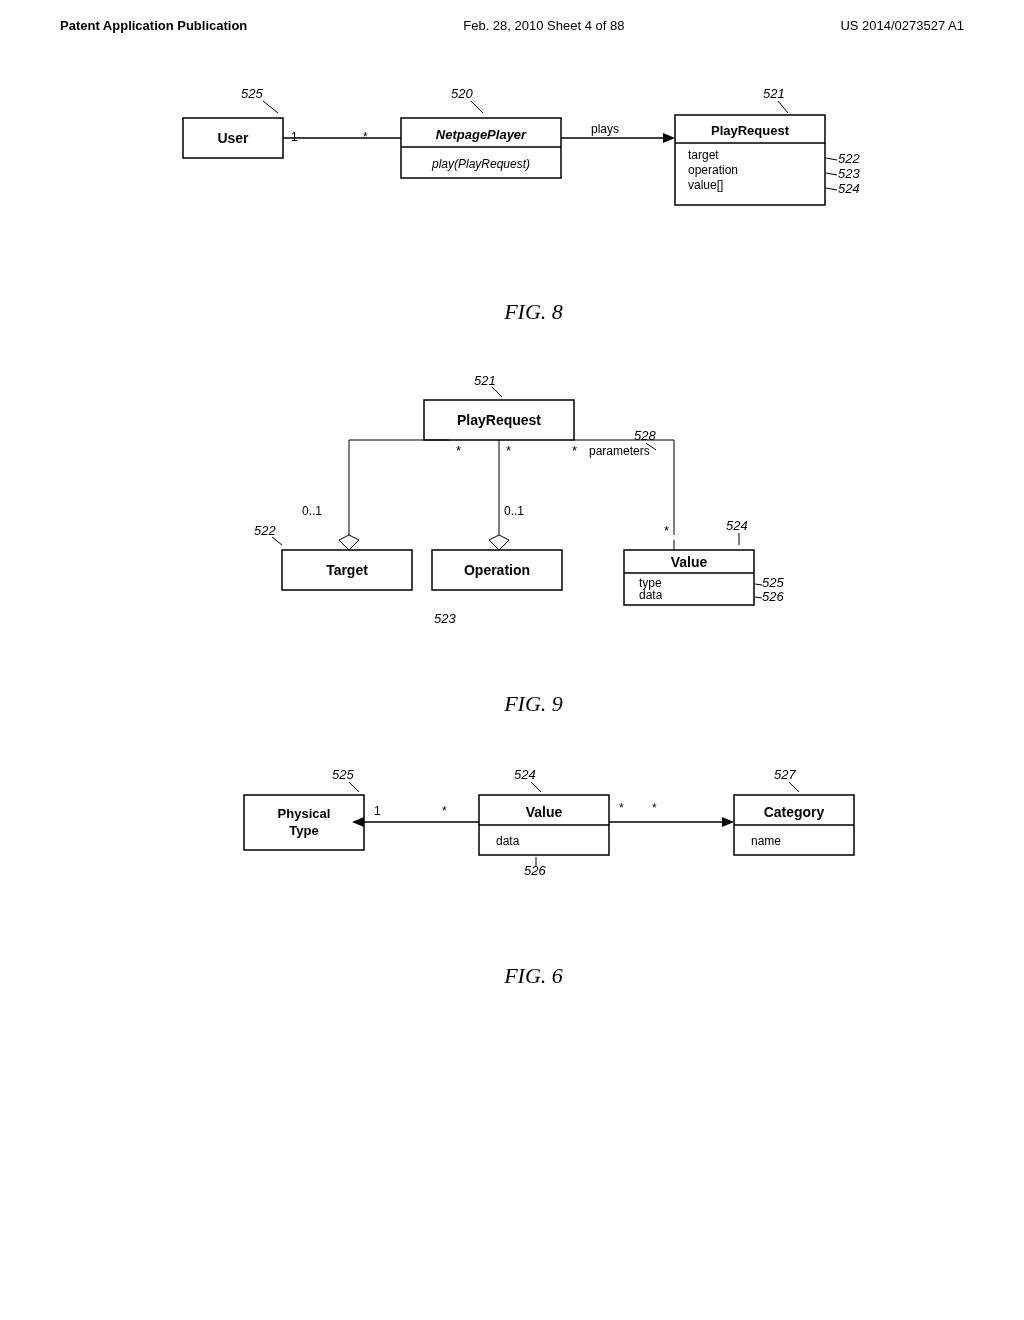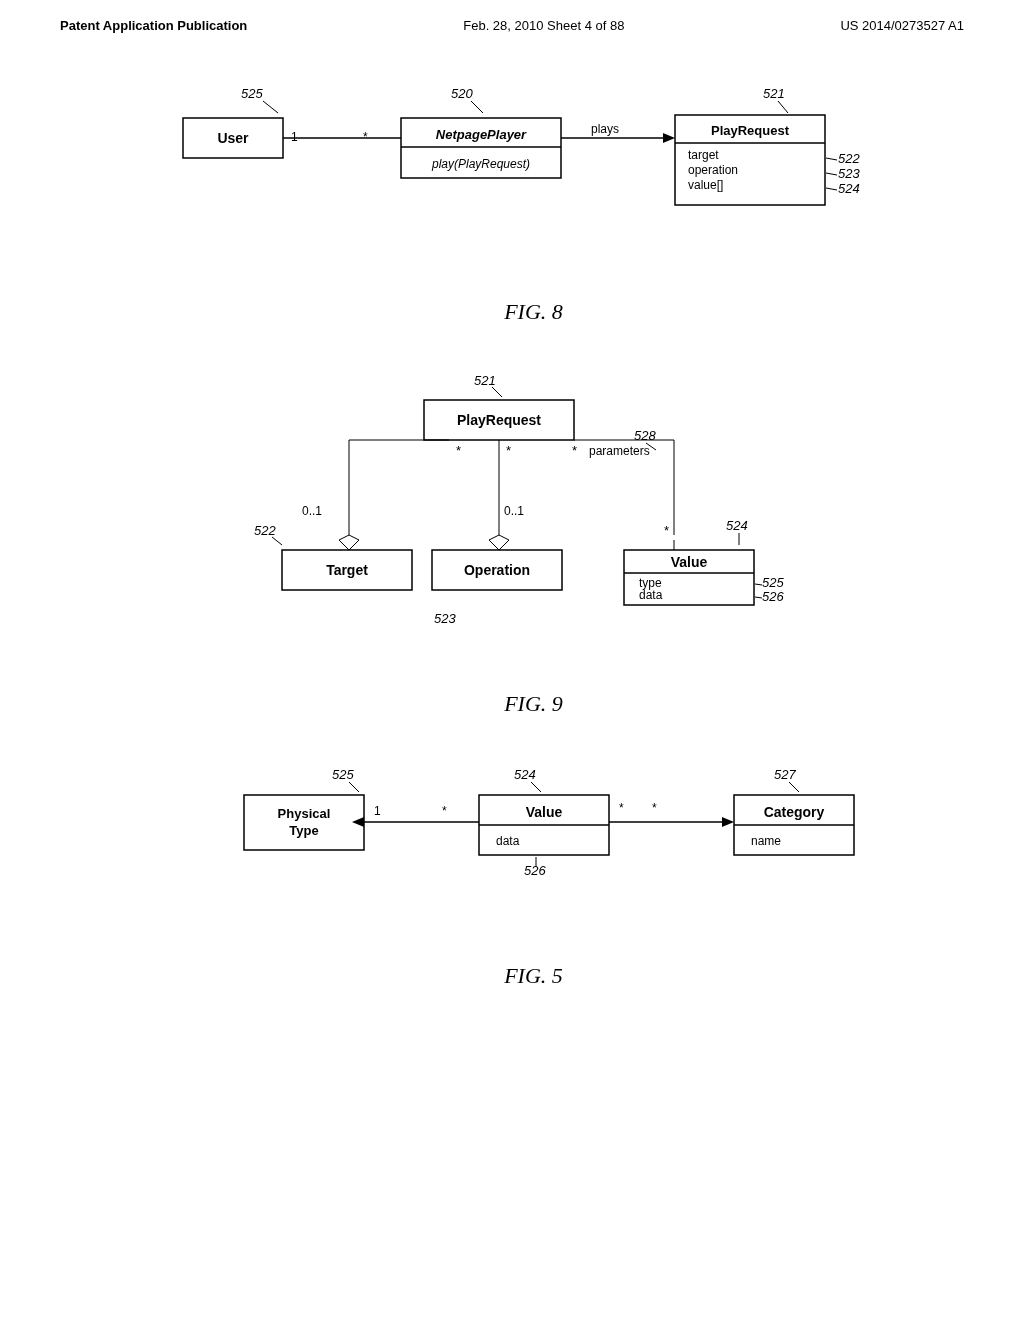--- a/index.html
+++ b/index.html
@@ -229,15 +229,15 @@
 
         <text x="590" y="22" font-size="13" font-style="italic">527</text>
         <line x1="605" y1="25" x2="615" y2="35" stroke="#000" stroke-width="1"></line>
 
         <rect x="550" y="38" width="120" height="60" fill="white" stroke="black" stroke-width="1.5"></rect>
         <text x="610" y="60" text-anchor="middle" font-size="14" font-weight="bold">Category</text>
         <line x1="550" y1="68" x2="670" y2="68" stroke="black" stroke-width="1.5"></line>
         <text x="567" y="88" font-size="12">name</text>
       </svg>
     </div>
-    <div class="fig-label">FIG. 5</div>
+    <div class="fig-label">FIG. 6</div>
   </div>
 </div>
 
 </body></html>

